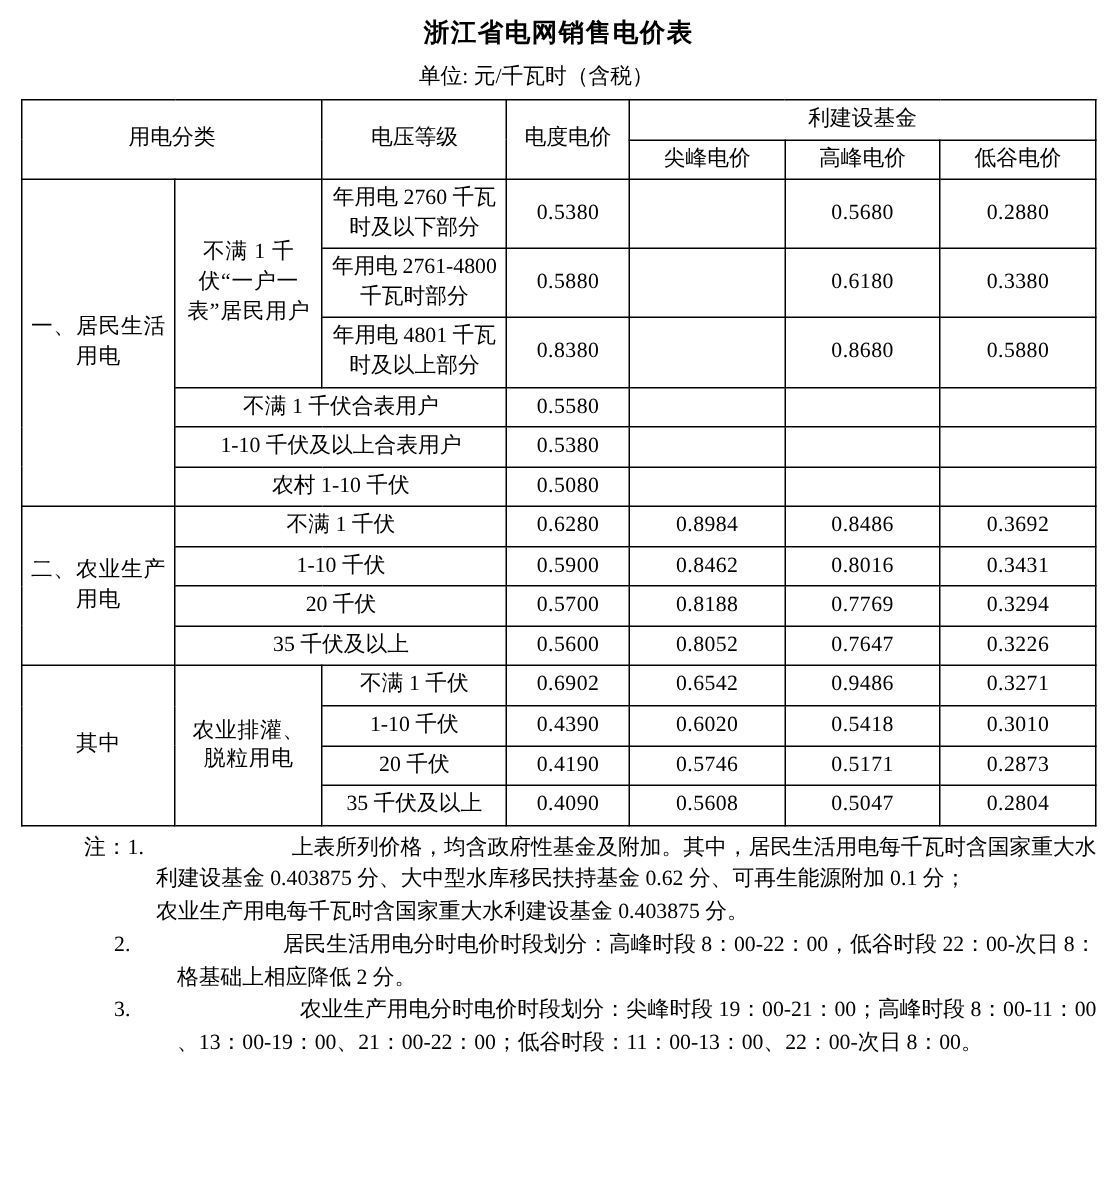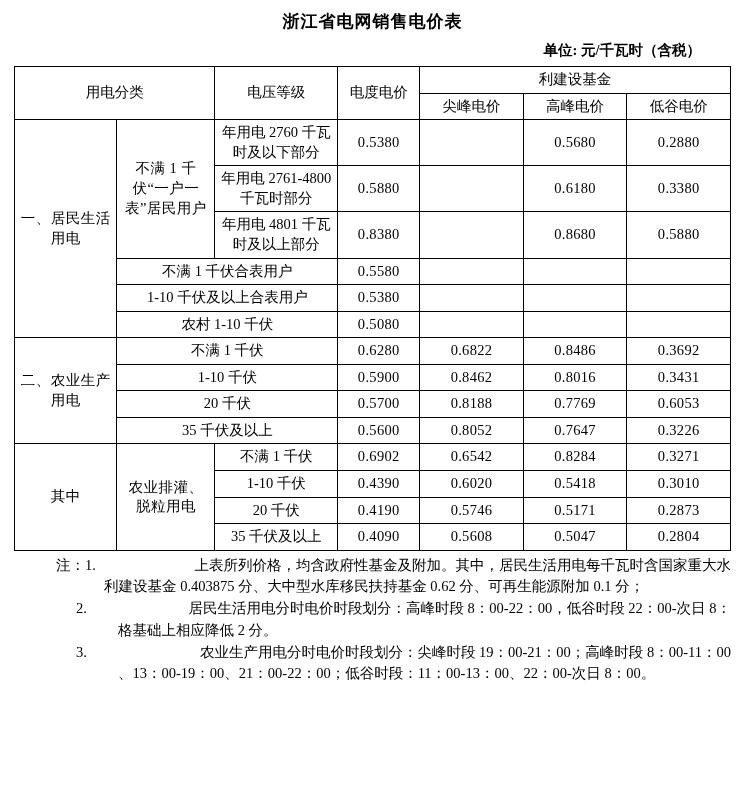--- a/index.html
+++ b/index.html
@@ -25,25 +25,24 @@
   .title {
     text-align: center;
     font-size: 17px;
     font-weight: bold;
     letter-spacing: 1px;
     margin-top: 10px;
     margin-bottom: 8px;
     font-family: "Liberation Serif", "DejaVu Serif", serif;
   }
   .unit-line {
-    text-align: right;
+    text-align: center;
     font-size: 14.5px;
     padding-right: 30px;
     margin-bottom: 6px;
-    font-weight: bold;
   }
   table.rate-table {
     border-collapse: collapse;
     width: 717px;
     margin: 0 auto;
     table-layout: fixed;
   }
   table.rate-table td, table.rate-table th {
     border: 1px solid #000000;
     font-size: 14.5px;
@@ -177,53 +176,53 @@
         <td class="num">0.5080</td>
         <td class="num"></td>
         <td class="num"></td>
         <td class="num"></td>
       </tr>
 
       <tr>
         <td class="vcat" rowspan="4">二、农业生产用电</td>
         <td class="lcell" colspan="2">不满 1 千伏</td>
         <td class="num">0.6280</td>
-        <td class="num">0.6822</td>
+        <td class="num">0.8984</td>
         <td class="num">0.8486</td>
         <td class="num">0.3692</td>
       </tr>
       <tr>
         <td class="lcell" colspan="2">1-10 千伏</td>
         <td class="num">0.5900</td>
         <td class="num">0.8462</td>
         <td class="num">0.8016</td>
         <td class="num">0.3431</td>
       </tr>
       <tr>
         <td class="lcell" colspan="2">20 千伏</td>
         <td class="num">0.5700</td>
         <td class="num">0.8188</td>
         <td class="num">0.7769</td>
-        <td class="num">0.6053</td>
+        <td class="num">0.3294</td>
       </tr>
       <tr>
         <td class="lcell" colspan="2">35 千伏及以上</td>
         <td class="num">0.5600</td>
         <td class="num">0.8052</td>
         <td class="num">0.7647</td>
         <td class="num">0.3226</td>
       </tr>
 
       <tr>
         <td class="vcat" rowspan="4">其中</td>
         <td class="vcat" rowspan="4">农业排灌、脱粒用电</td>
         <td class="lcell">不满 1 千伏</td>
         <td class="num">0.6902</td>
         <td class="num">0.6542</td>
-        <td class="num">0.8284</td>
+        <td class="num">0.9486</td>
         <td class="num">0.3271</td>
       </tr>
       <tr>
         <td class="lcell">1-10 千伏</td>
         <td class="num">0.4390</td>
         <td class="num">0.6020</td>
         <td class="num">0.5418</td>
         <td class="num">0.3010</td>
       </tr>
       <tr>
@@ -243,20 +242,21 @@
     </tbody>
   </table>
 
   <div class="notes">
     <div class="note-row">
       <span class="note-label note-first-label">注：</span>
       <span class="note-label">1.</span>
       <span class="note-body">上表所列价格，均含政府性基金及附加。其中，居民生活用电每千瓦时含国家重大水</span>
     </div>
     <div class="note-cont">利建设基金 0.403875 分、大中型水库移民扶持基金 0.62 分、可再生能源附加 0.1 分；</div>
+    <div class="note-cont">农业生产用电每千瓦时含国家重大水利建设基金 0.403875 分。</div>
 
     <div class="note-row">
       <span class="note-num">2.</span>
       <span class="note-body">居民生活用电分时电价时段划分：高峰时段 8：00-22：00，低谷时段 22：00-次日 8：</span>
     </div>
     <div class="note-cont2">格基础上相应降低 2 分。</div>
 
     <div class="note-row">
       <span class="note-num">3.</span>
       <span class="note-body">农业生产用电分时电价时段划分：尖峰时段 19：00-21：00；高峰时段 8：00-11：00</span>

